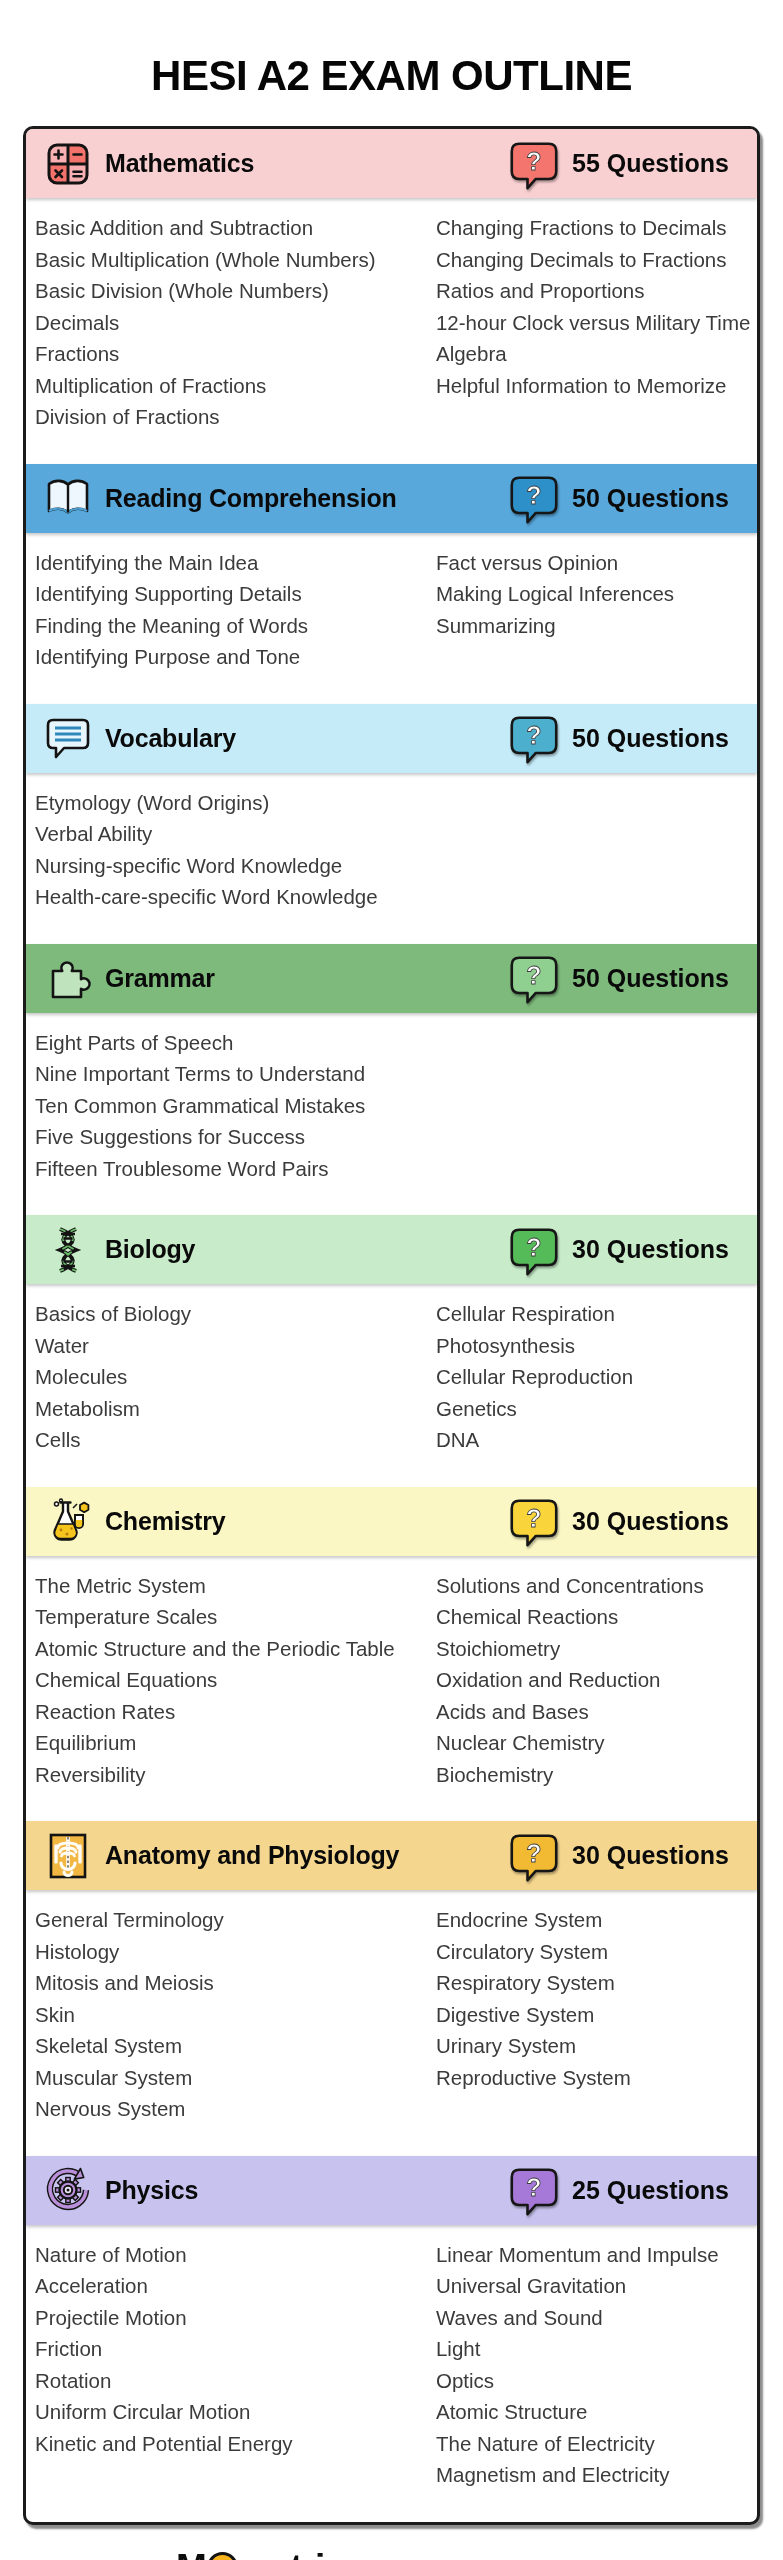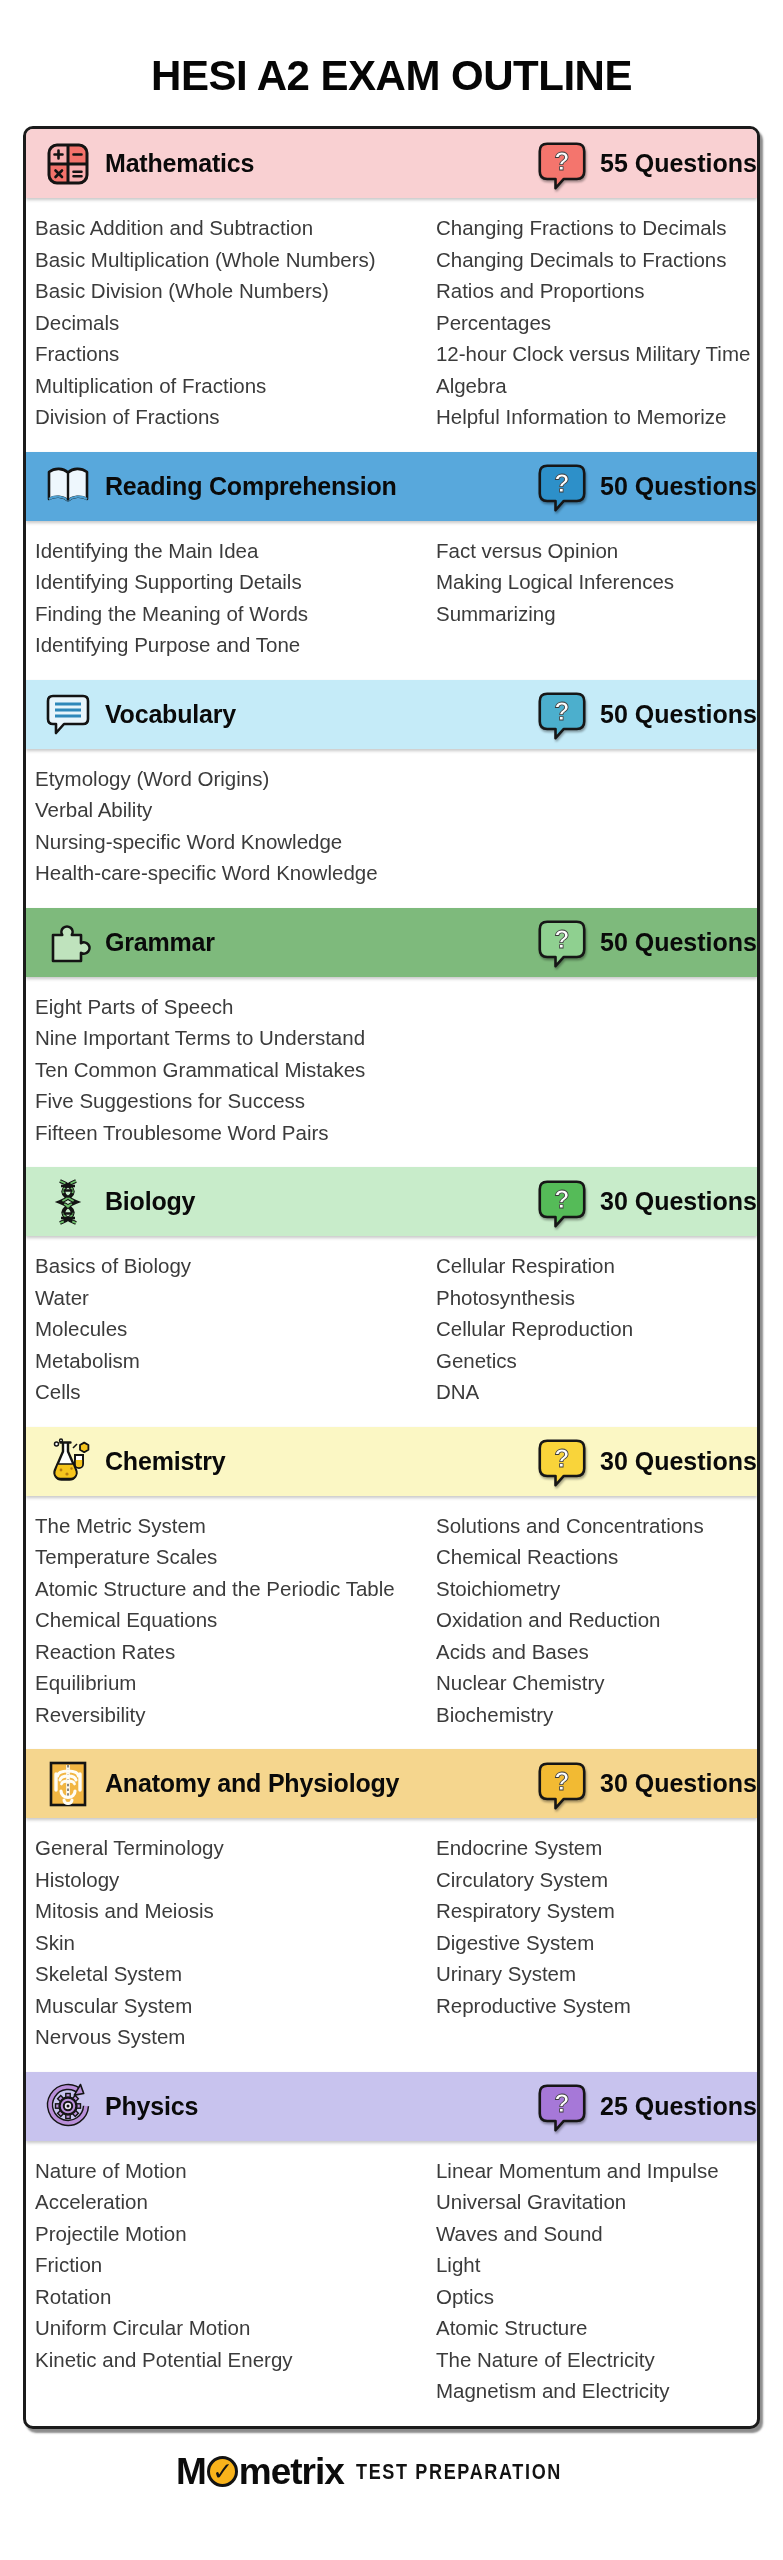--- a/index.html
+++ b/index.html
@@ -24,21 +24,21 @@
     border:3px solid #1b1b1b;
     border-radius:10px;
     overflow:hidden;
     background:#ffffff;
     box-shadow:3px 4px 2px rgba(0,0,0,0.45);
   }
   .band {
     height:69px;
     display:flex;
     align-items:center;
-    padding:0 0 0 18px;
+    padding:0 28px 0 18px;
     background:var(--band,#eee);
     box-shadow:0 2px 3px rgba(0,0,0,0.22);
     position:relative;
   }
   .icon-box {
     width:48px; height:48px;
     display:inline-flex; align-items:center; justify-content:center;
     margin-right:13px;
     flex:0 0 auto;
   }
@@ -62,21 +62,21 @@
   .qbubble svg { width:50px; height:50px; }
   .qcount {
     font-size:25px;
     font-weight:700;
     color:#0a0a0a;
     margin-left:13px;
     white-space:nowrap;
   }
   .topics {
     display:flex;
-    padding:14px 6px 19px 9px;
+    padding:14px 6px 31px 9px;
   }
   .topics ul { list-style:none; }
   .topics ul.left  { flex:0 0 56%; }
   .topics ul.right { flex:1 1 auto; }
   .topics li {
     font-size:20.5px;
     line-height:31.5px;
     color:#3b3b3b;
   }
   .footer {
@@ -159,21 +159,20 @@
             <li>Basic Division (Whole Numbers)</li>
             <li>Decimals</li>
             <li>Fractions</li>
             <li>Multiplication of Fractions</li>
             <li>Division of Fractions</li>
           </ul>
         <ul class="right">
             <li>Changing Fractions to Decimals</li>
             <li>Changing Decimals to Fractions</li>
             <li>Ratios and Proportions</li>
-            <li>Percentages</li>
             <li>12-hour Clock versus Military Time</li>
             <li>Algebra</li>
             <li>Helpful Information to Memorize</li>
           </ul>
       </div>
     </section>
 
     <section style="--band: #58a8dc; --bubble: #2d90c9;">
       <div class="band">
         <span class="icon-box">

